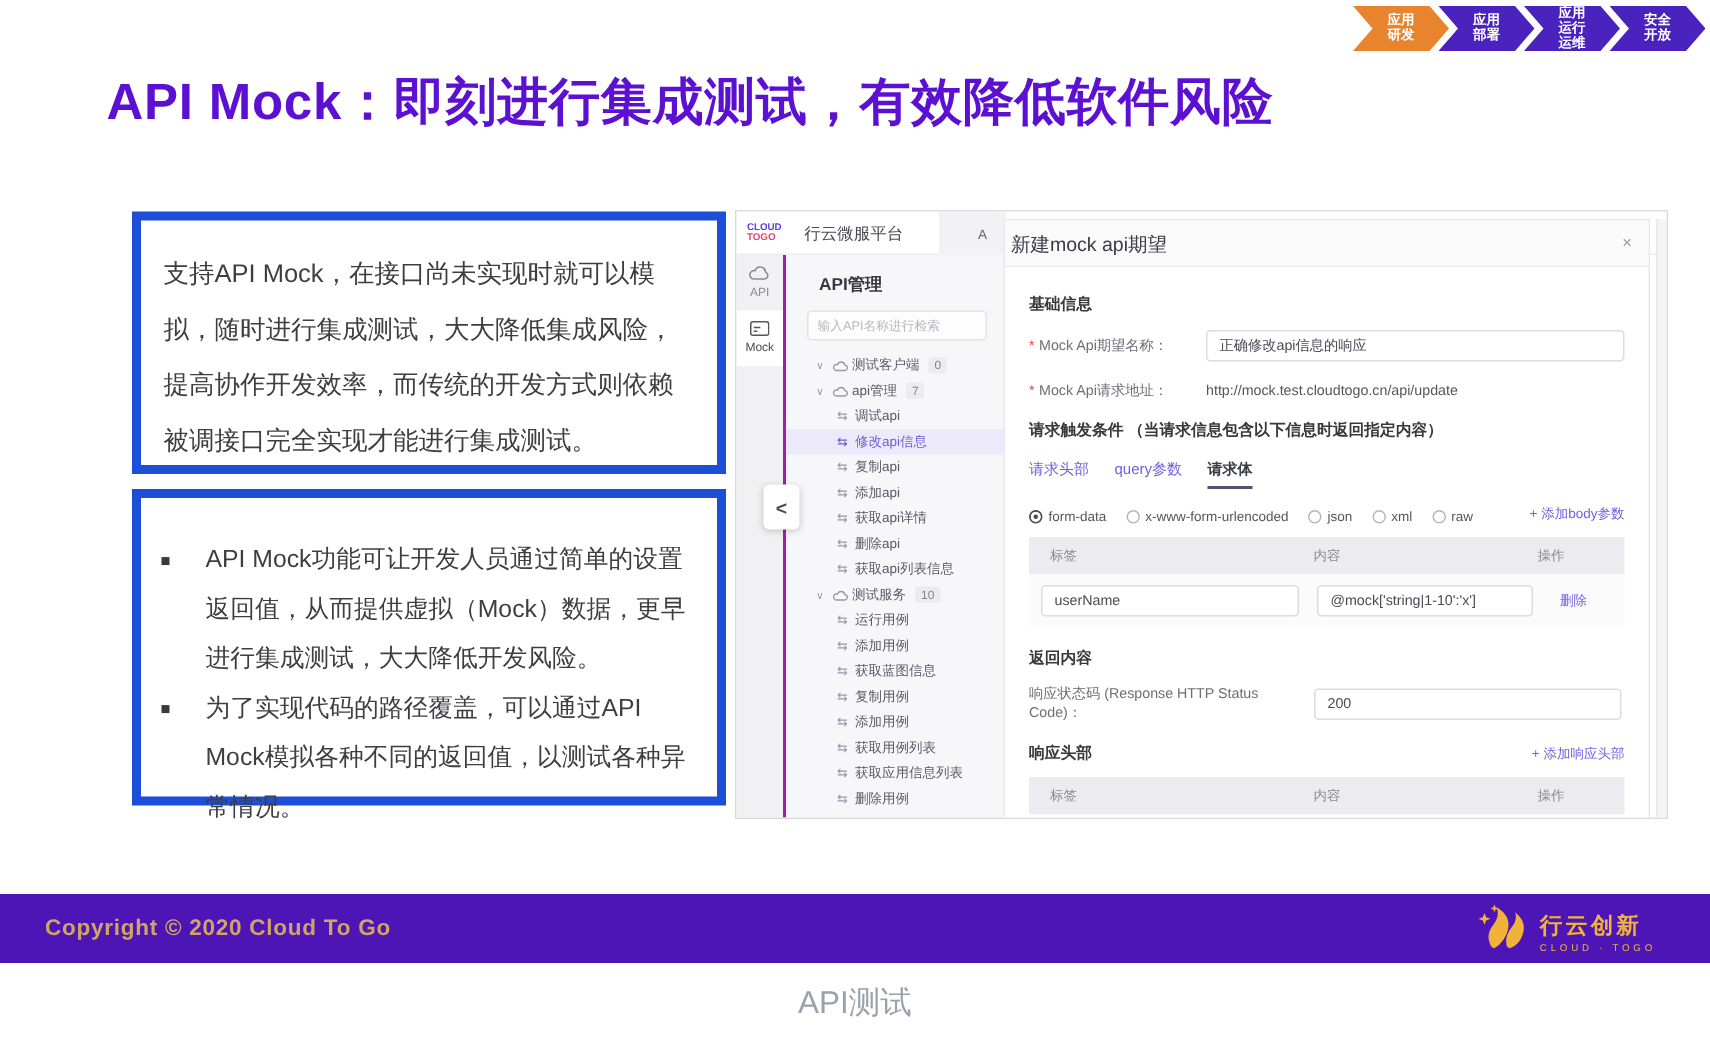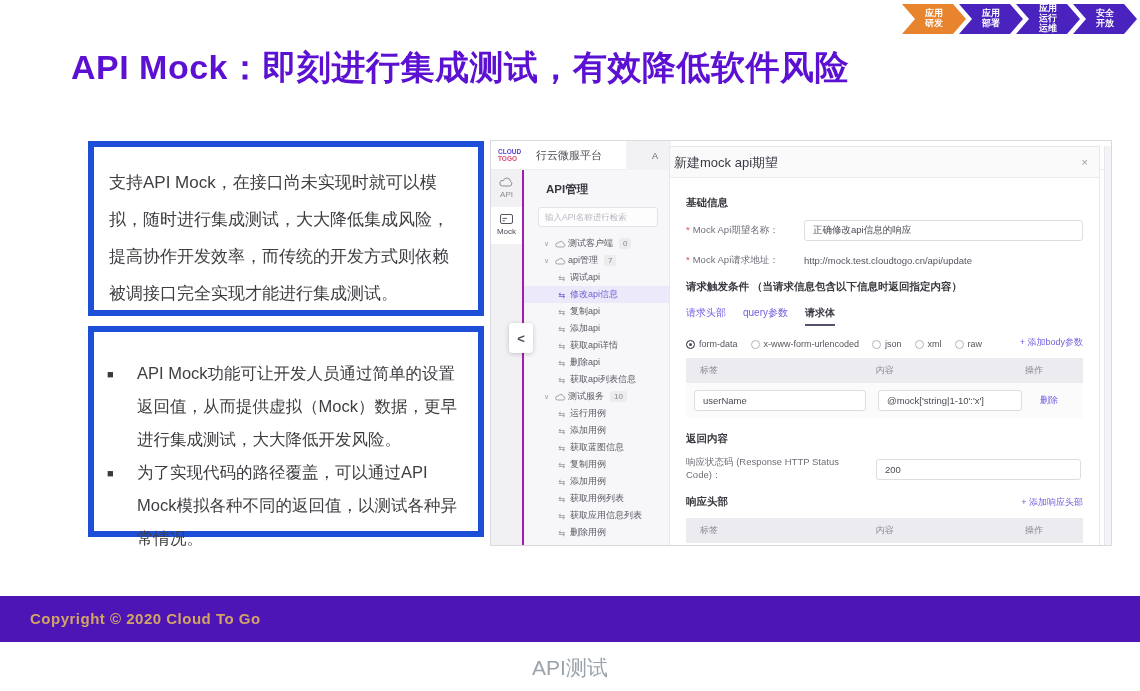--- a/index.html
+++ b/index.html
@@ -370,17 +370,31 @@
         </div>
 
       </div>
     </div>
 
     <div class="scrollstrip"></div>
   </div>
 
   <div class="footer">
     <div class="copyright">Copyright © 2020 Cloud To Go</div>
+    <div class="logo">
+      <span>
+        <svg width="38" height="34" viewBox="0 0 40 36">
+          <path d="M13 31 Q8 23 14.5 15 Q19 9 16.5 3 Q27 9 24.5 19 Q22.5 27 15 32 Z" fill="#F0B23A"></path>
+          <path d="M24 31 Q21.5 24 27.5 16.5 Q31.5 11.5 29.5 6.5 Q38 13 35 22 Q33 29 26 32 Z" fill="#F0B23A"></path>
+          <path d="M8 7 L9.2 10 L12.2 11.2 L9.2 12.4 L8 15.4 L6.8 12.4 L3.8 11.2 L6.8 10 Z" fill="#F0B23A"></path>
+          <path d="M15 1 L15.8 3 L17.8 3.8 L15.8 4.6 L15 6.6 L14.2 4.6 L12.2 3.8 L14.2 3 Z" fill="#F0B23A"></path>
+        </svg>
+      </span>
+      <span class="logo-text">
+        <span class="logo-cn">行云创新</span>
+        <span class="logo-en">CLOUD · TOGO</span>
+      </span>
+    </div>
   </div>
 
   <div class="caption">API测试</div>
 
 </div>
 
 </body></html>

